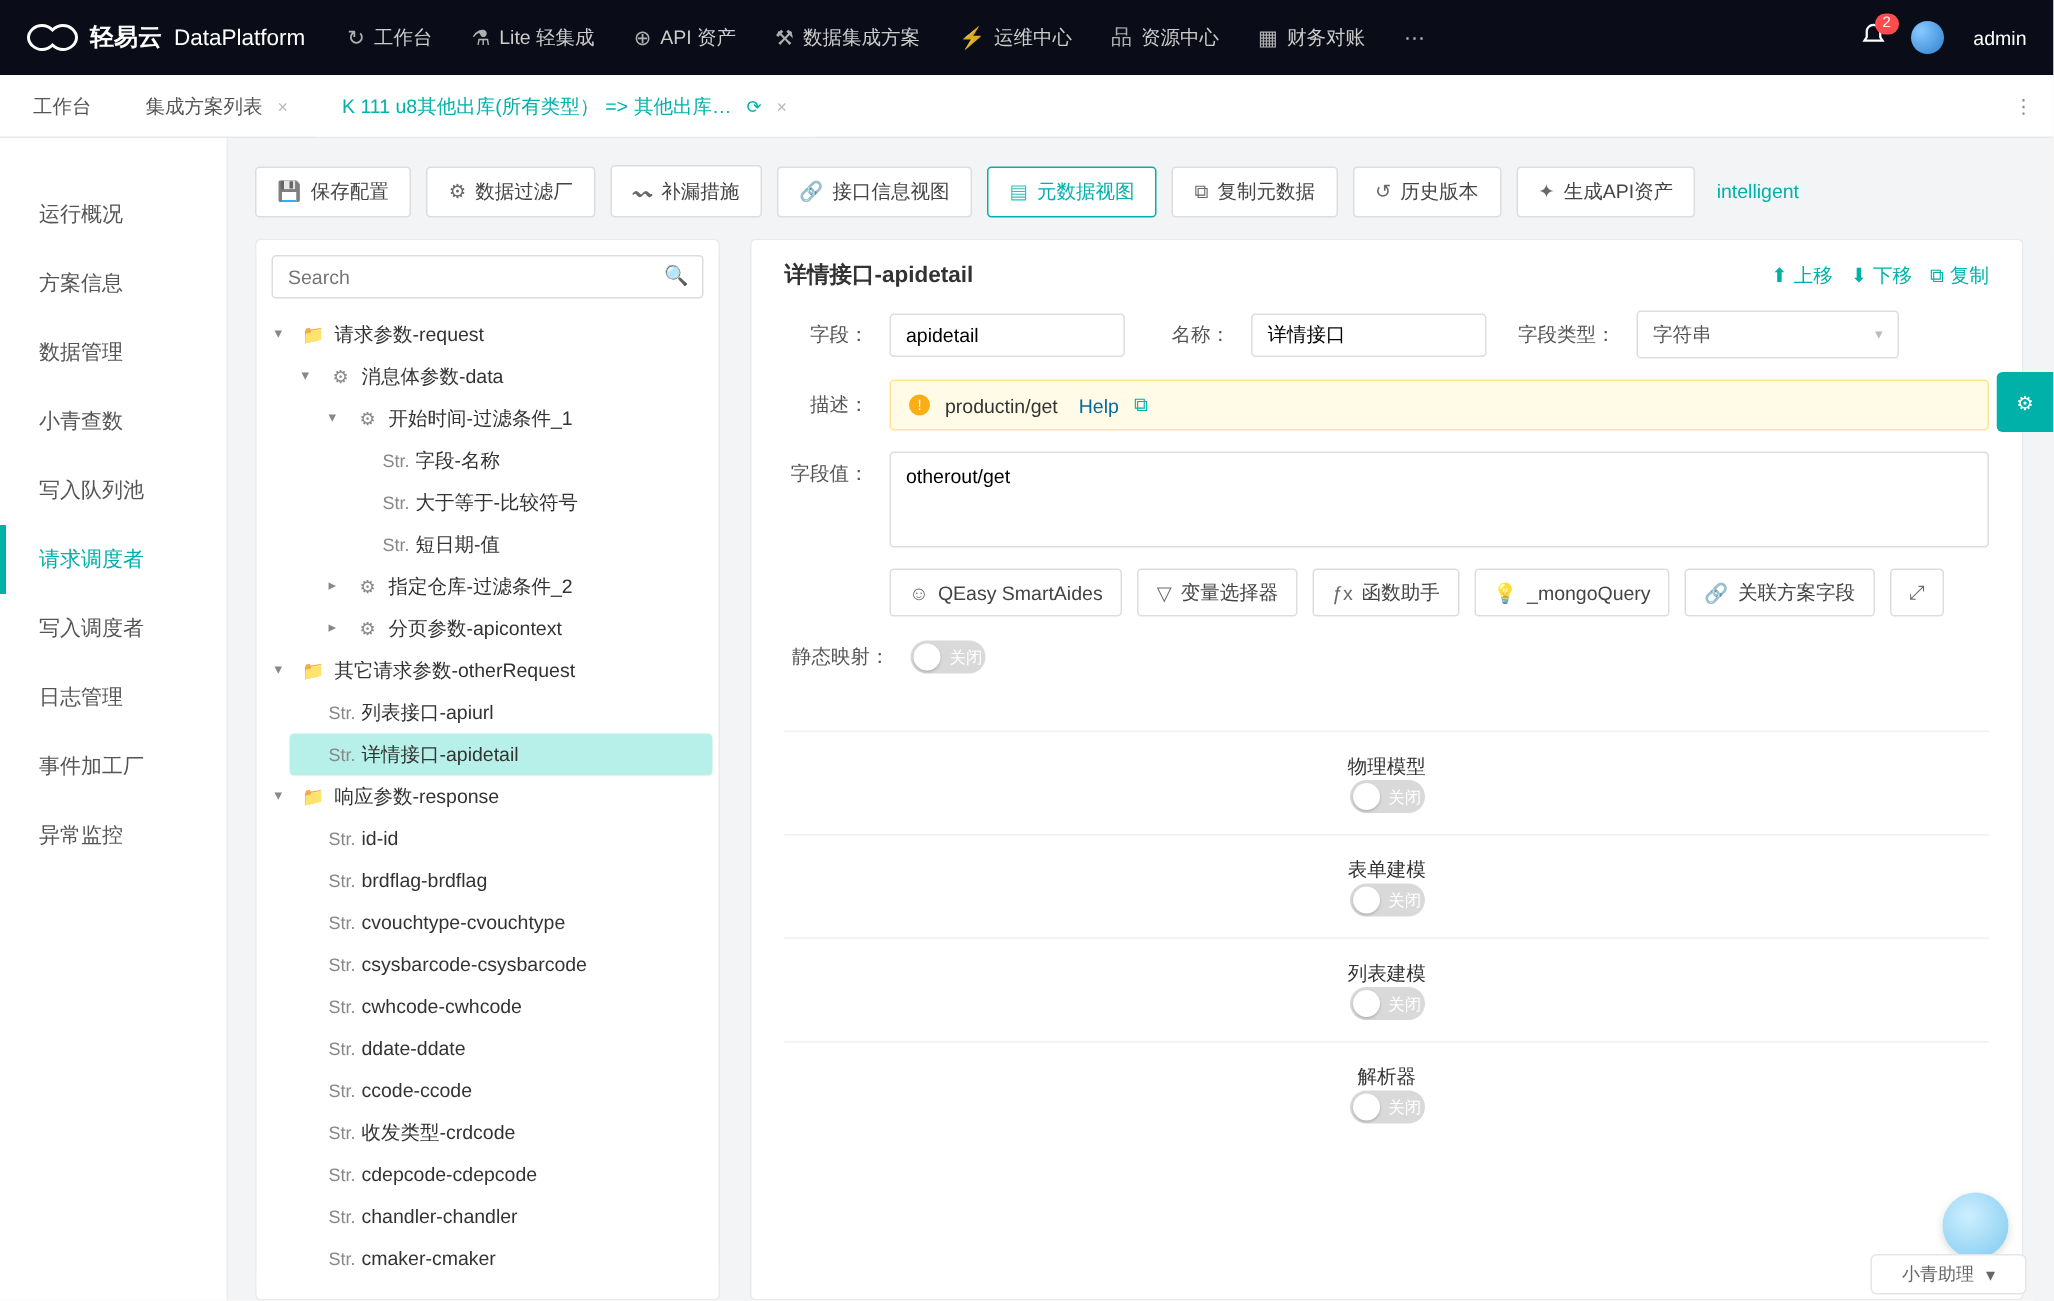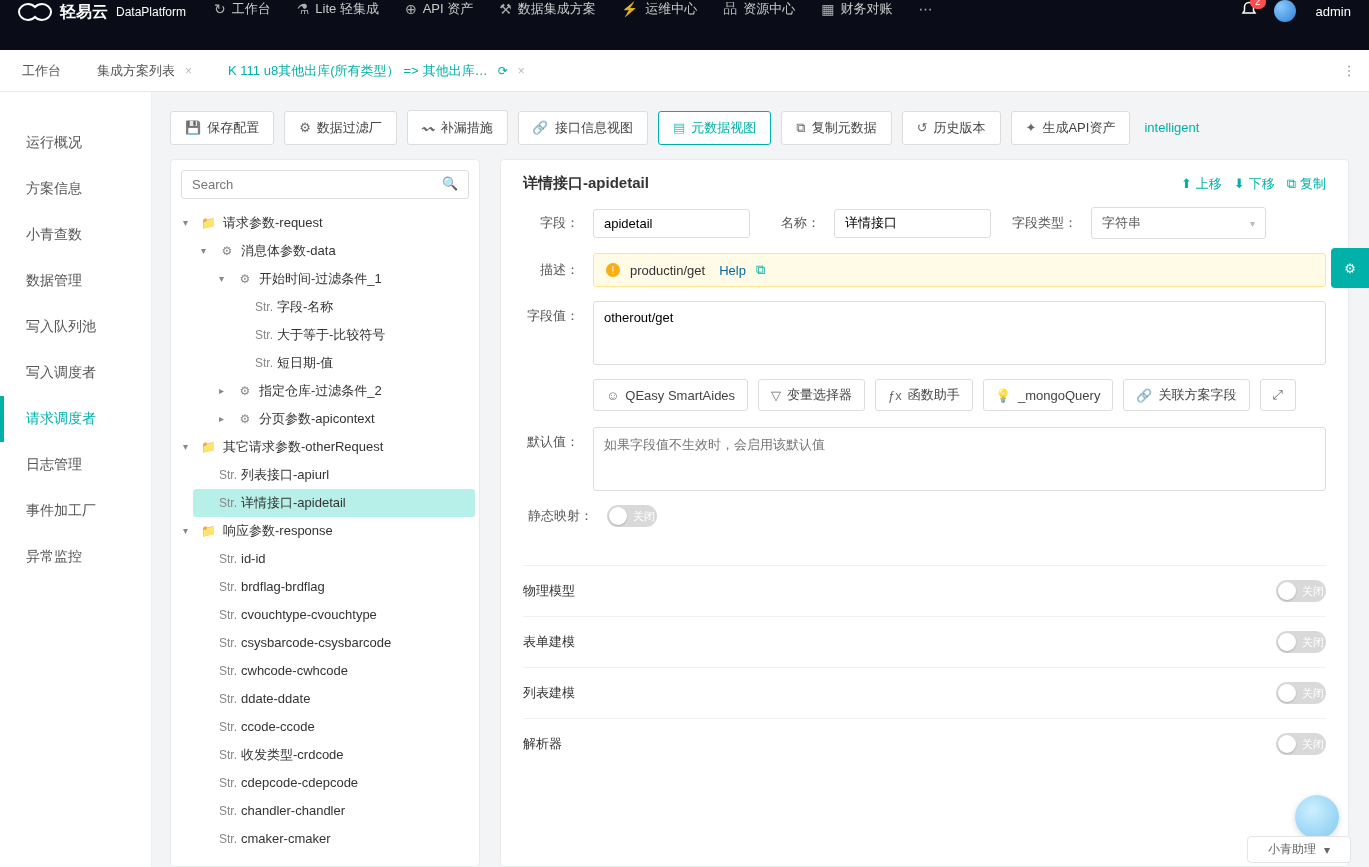--- a/index.html
+++ b/index.html
@@ -1,21 +1,21 @@
 <!DOCTYPE html>
 <html><head>
 <meta charset="utf-8">
 <style>
 * { margin: 0; padding: 0; box-sizing: border-box; }
 body { font-family: "Microsoft YaHei", "PingFang SC", sans-serif; font-size: 13px; color: #333; background: #f5f6f7; overflow: hidden; }
 
 
-.topbar { height: 50px; background: #0a0d17; color: #fff; display: flex; align-items: flex-start; padding: 0 18px; gap: 8px; }
+.topbar { height: 50px; background: #0a0d17; color: #fff; display: flex; align-items: center; padding: 0 18px; gap: 8px; }
 .brand { display: flex; align-items: center; gap: 8px; font-size: 16px; font-weight: 600; margin-right: 10px; }
-.brand-sub { font-size: 12px; font-weight: 400; }
+.brand-sub { font-size: 15px; font-weight: 400; }
 .topnav { display: flex; align-items: center; gap: 26px; margin-left: 10px; flex: 1; }
 .topnav-item { display: flex; align-items: center; gap: 6px; color: #ccc; font-size: 13px; cursor: pointer; }
 .topnav-item .glyph { font-size: 14px; opacity: .85; }
 .top-right { display: flex; align-items: center; gap: 16px; }
 .bell { position: relative; }
 .badge { position: absolute; top: -6px; right: -8px; background: #ff4d4f; color: #fff; border-radius: 9px; font-size: 10px; padding: 0 5px; line-height: 14px; }
 .avatar { width: 22px; height: 22px; border-radius: 50%; background: radial-gradient(circle at 30% 30%, #89c9ff, #2d7fd1); }
 .user { display: flex; align-items: center; gap: 20px; font-size: 13px; }
 
 
@@ -69,21 +69,21 @@
 .select { border: 1px solid #ddd; border-radius: 3px; padding: 6px 10px; font-size: 13px; width: 175px; background: #fff; display: flex; justify-content: space-between; align-items: center; color: #555; }
 .select .chev { color: #bbb; font-size: 10px; }
 .desc-box { flex: 1; border: 1px solid #ffe58f; background: #fffbe6; border-radius: 3px; padding: 8px 12px; display: flex; align-items: center; gap: 10px; }
 .desc-box .warn { width: 14px; height: 14px; border-radius: 50%; background: #faad14; color: #fff; font-size: 10px; display: flex; align-items: center; justify-content: center; }
 .desc-box .help { color: #0369a1; margin-left: 4px; }
 .ta { flex: 1; border: 1px solid #ddd; border-radius: 3px; padding: 8px 10px; font-size: 13px; min-height: 64px; resize: none; font-family: inherit; }
 
 .mini-toolbar { display: flex; gap: 10px; margin: 10px 0 16px 70px; flex-wrap: nowrap; }
 .mini-toolbar .btn { padding: 6px 12px; font-size: 13px; }
 
-.toggle-row { display: flex; align-items: center; justify-content: space-between; border-top: 1px solid #f0f0f0; padding: 14px 0; }
+.toggle-row { display: flex; align-items: center; justify-content: space-between; border-top: 1px solid #f0f0f0; padding: 14px 0; flex-direction: column; }
 .toggle { width: 50px; height: 22px; border-radius: 11px; background: #d9d9d9; position: relative; display: flex; align-items: center; font-size: 11px; color: #fff; cursor: pointer; }
 .toggle .knob { width: 18px; height: 18px; border-radius: 50%; background: #fff; position: absolute; left: 2px; top: 2px; box-shadow: 0 1px 2px rgba(0,0,0,.2); }
 .toggle .txt { position: absolute; right: 2px; }
 
 .section-gap { height: 24px; }
 
 
 .gear-float { position: fixed; right: 0; top: 248px; width: 38px; height: 40px; background: #00b1a9; color: #fff; display: flex; align-items: center; justify-content: center; border-radius: 4px 0 0 4px; }
 
 
@@ -165,25 +165,25 @@
   </div>
   <div class="spacer"></div>
   <div class="more">⋮</div>
 </div>
 
 <div class="workspace">
 
   <div class="sidebar">
     <div class="side-item">运行概况</div>
     <div class="side-item">方案信息</div>
+    <div class="side-item">数据管理</div>
     <div class="side-item">小青查数</div>
-    <div class="side-item">数据管理</div>
     <div class="side-item">写入队列池</div>
+    <div class="side-item active">请求调度者</div>
     <div class="side-item">写入调度者</div>
-    <div class="side-item active">请求调度者</div>
     <div class="side-item">日志管理</div>
     <div class="side-item">事件加工厂</div>
     <div class="side-item">异常监控</div>
   </div>
 
   <div class="content">
 
     <div class="toolbar">
       <button class="btn">
           <span class="glyph">💾</span>
@@ -411,24 +411,20 @@
             </button>
           <button class="btn">
               <span class="glyph">🔗</span>
               <span>关联方案字段</span>
             </button>
           <button class="btn">
               <span class="glyph">⤢</span>
             </button>
         </div>
 
-        <div class="form-row" style="align-items:flex-start;">
-          <div class="lbl-wide">默认值：</div>
-          <textarea class="ta" placeholder="如果字段值不生效时，会启用该默认值" style=""></textarea>
-        </div>
 
         <div class="form-row">
           <div class="lbl" style="width:70px;">静态映射：</div>
           <div class="toggle">
               <span class="knob"></span>
               <span class="txt">关闭</span>
             </div>
         </div>
 
         <div class="section-gap"></div>

